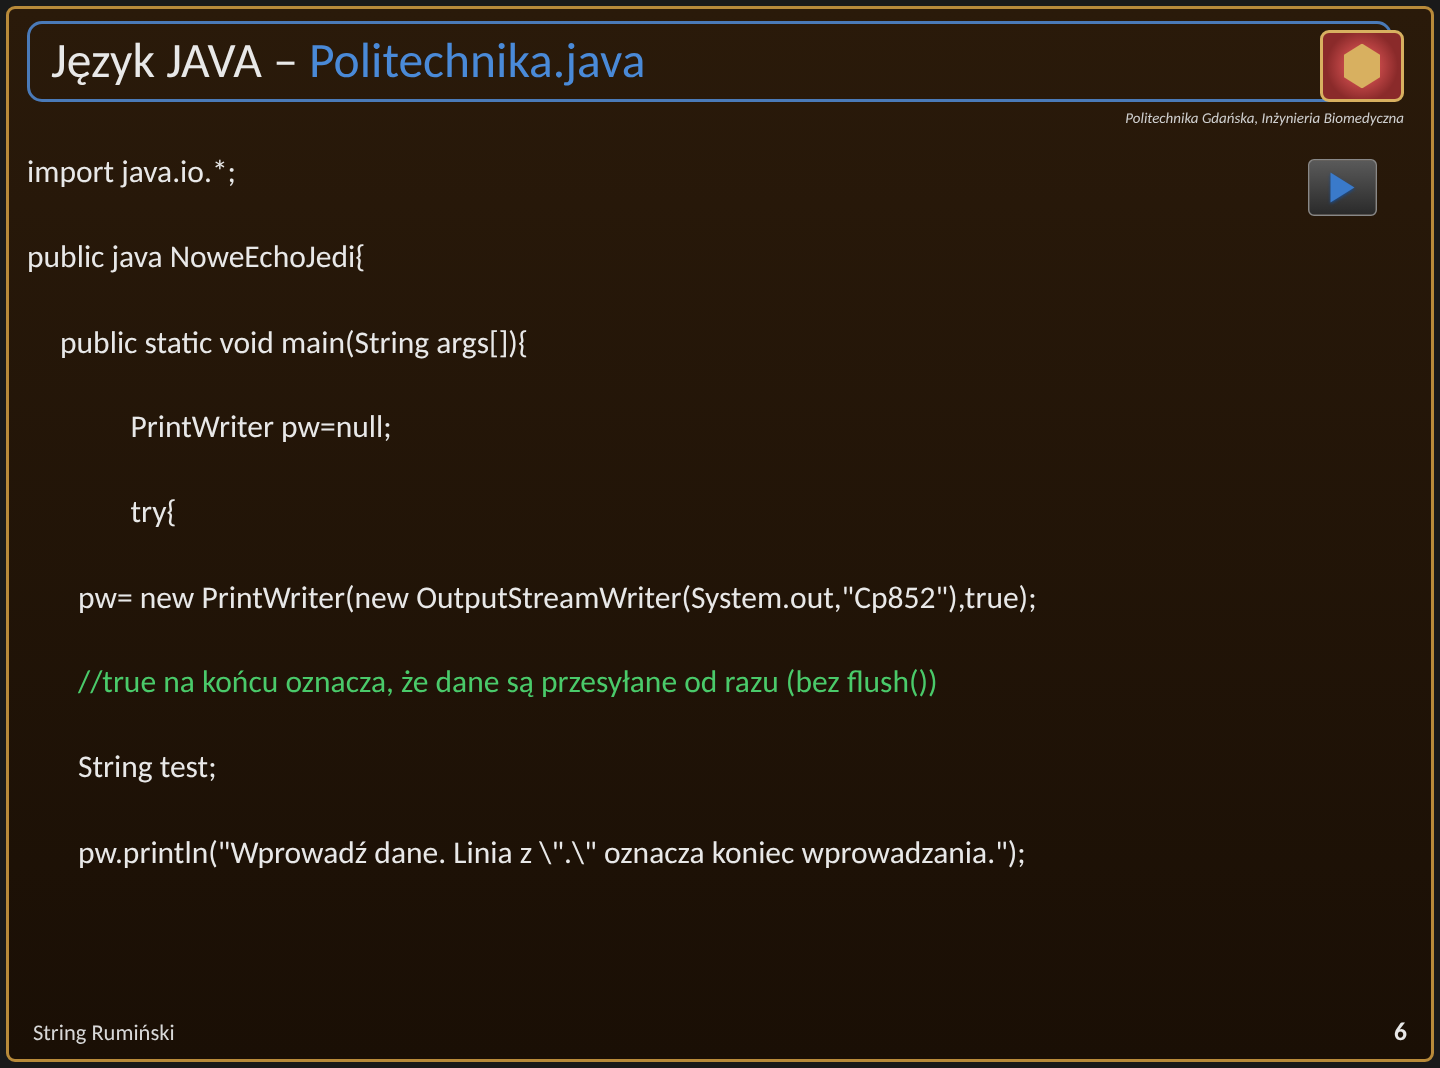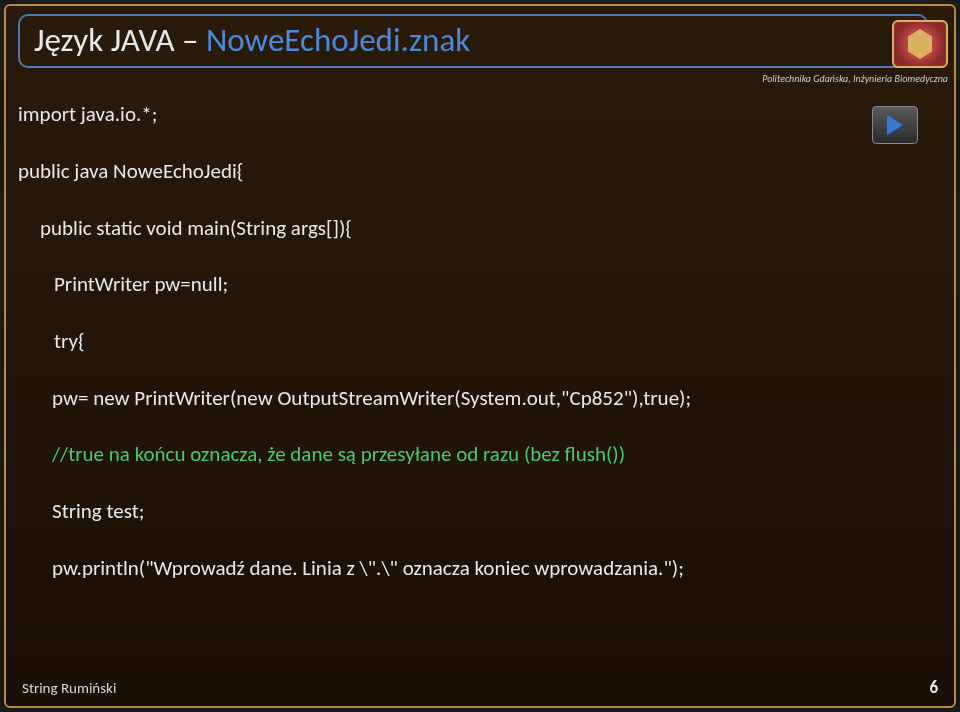--- a/index.html
+++ b/index.html
@@ -31,21 +31,21 @@
   }
   .title-text {
     font-size: 33px;
     font-weight: 400;
   }
   .t-white { color: #e8e8e8; margin-top: 40px; }
   .t-blue { color: #4a8ad8; }
   .header-right {
     position: absolute;
     top: 14px;
-    right: 6px;
+    right: 18px;
     display: flex;
     flex-direction: column;
     align-items: flex-end;
     gap: 4px;
   }
   .affil {
     font-size: 10px;
     color: #cfcfcf;
     text-align: right;
     font-style: italic;
@@ -92,21 +92,21 @@
   }
   .code {
     margin-top: 2px;
     font-size: 21px;
     line-height: 1.35;
     color: #e8e8e8;
     white-space: pre;
   }
   .c-green { color: #4aca6a; }
   .ind1 { margin-left: 22px; }
-  .ind2 { margin-left: 36px; }
+  .ind2 { margin-left: 69px; }
   .ind3 { margin-left: 34px; }
   .footer {
     position: absolute;
     bottom: 8px;
     left: 16px;
     right: 16px;
     display: flex;
     justify-content: space-between;
     align-items: baseline;
     color: #d8d8d8;
@@ -123,21 +123,21 @@
 
 <div class="outer-frame">
 
   <div class="header-right">
     <div class="logo"></div>
     <div class="affil">Politechnika Gdańska, Inżynieria Biomedyczna</div>
   </div>
 
   <div class="title-box">
     <span class="title-text">
-      <span class="t-white">Język JAVA – </span><span class="t-blue">NoweEchoJedi.znak</span>
+      <span class="t-white">Język JAVA – </span><span class="t-blue">Politechnika.java</span>
     </span>
   </div>
 
   <div class="play-btn" title="play"></div>
 
   <div class="code">
 <div><span>import java.io.*;</span></div>
 <div><span>public java NoweEchoJedi{</span></div>
 <div class="ind1"><span>public static void main(String args[]){</span></div>
 <div class="ind2"><span>PrintWriter pw=null;</span></div>

